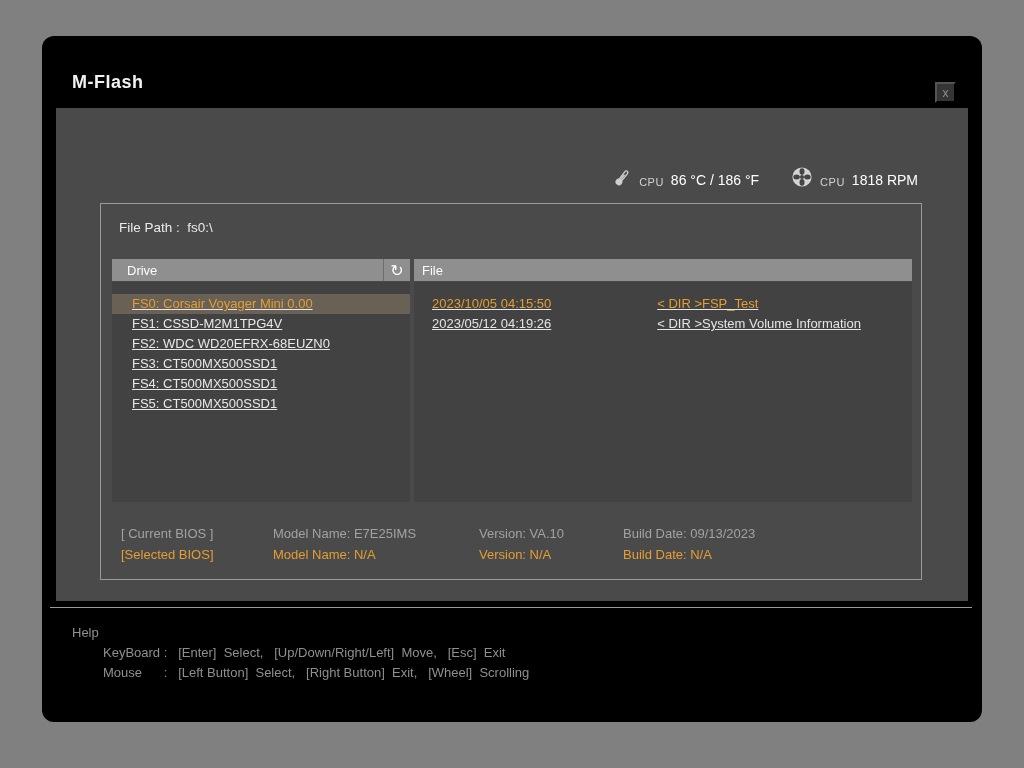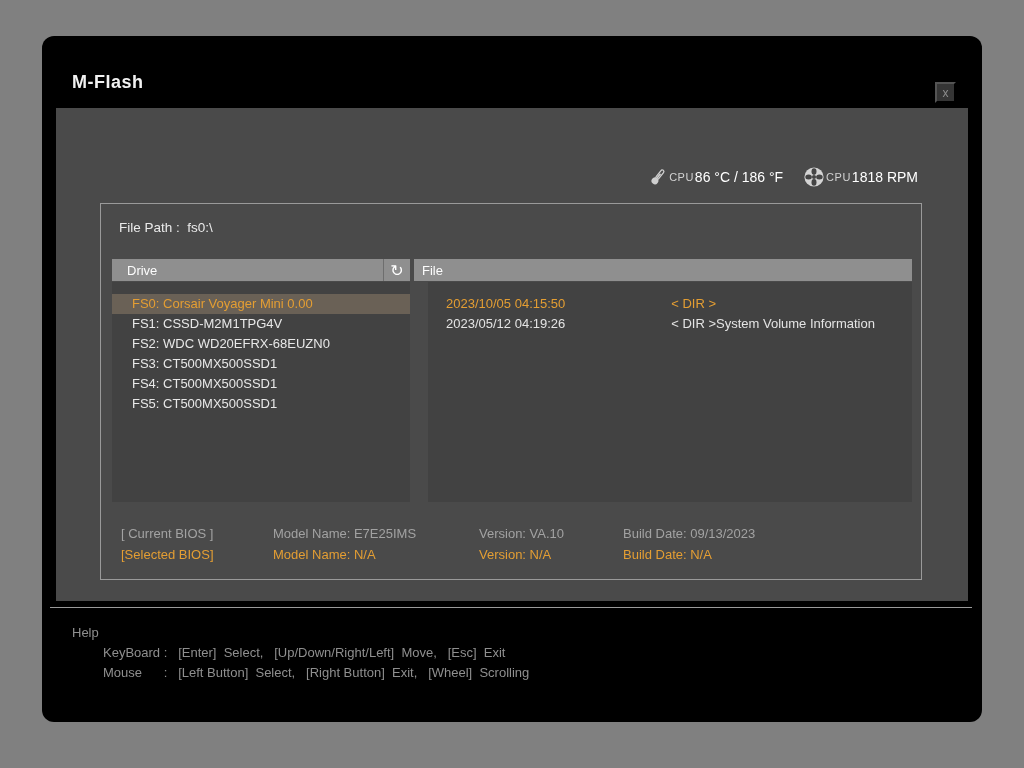--- a/index.html
+++ b/index.html
@@ -24,21 +24,21 @@
     background:#353535; color:#8d8d8d; font-size:12px;
     display:flex; align-items:center; justify-content:center; cursor:pointer;
   }
   .panel {
     position:absolute; left:14px; top:72px; width:912px; height:493px;
     background:#4a4a4a;
   }
   
   .status {
     position:absolute; top:58px; right:50px;
-    display:flex; align-items:center; gap:1px;
+    display:flex; align-items:flex-end; gap:7px;
   }
   .status .gap { width:18px; }
   .status .lbl { font-size:11px; color:#d2d2d2; letter-spacing:.5px; }
   .status .val { font-size:14px; color:#ffffff; }
   
   .browser {
     position:absolute; left:44px; top:95px; width:822px; height:377px;
     background:#4a4a4a; border:1px solid #9a9a9a; border-radius:0;
   }
   .file-path { position:absolute; left:18px; top:16px; font-size:13.5px; color:#eaeaea; white-space:pre; }
@@ -53,21 +53,21 @@
   .drive-head { width:298px; }
   .drive-head .head-label { flex:1; padding-left:15px; }
   .file-head { flex:1; padding-left:8px; }
   .refresh-btn {
     width:27px; height:100%; border-left:1px solid #6e6e6e;
     display:flex; align-items:center; justify-content:center;
     color:#ffffff; font-size:16px; cursor:pointer;
   }
   .lists {
     position:absolute; left:11px; top:78px; right:9px; bottom:77px;
-    display:flex; gap:18px;
+    display:flex; gap:4px;text-decoration:underline;
   }
   .drive-list { width:298px; background:#424242; padding-top:12px; }
   .file-list { flex:1; background:#424242; padding-top:12px; }
   .drive-row {
     height:20px; line-height:20px; padding-left:20px;
     font-size:13px; color:#e8e8e8; white-space:nowrap; cursor:pointer;
   }
   .drive-row.selected { background:#6a6156; color:#e49e33; }
   .file-row {
     height:20px; line-height:20px; padding-left:18px;
@@ -152,20 +152,21 @@
           <div class="drive-row">FS1: CSSD-M2M1TPG4V</div>
           <div class="drive-row">FS2: WDC WD20EFRX-68EUZN0</div>
           <div class="drive-row">FS3: CT500MX500SSD1</div>
           <div class="drive-row">FS4: CT500MX500SSD1</div>
           <div class="drive-row">FS5: CT500MX500SSD1</div>
         </div>
         <div class="file-list">
           <div class="file-row accent">
             <span class="f-date">2023/10/05 04:15:50</span>
             <span class="f-type">&lt; DIR &gt;</span>
+            <span class="f-name">FSP_Test</span>
           </div>
           <div class="file-row">
             <span class="f-date">2023/05/12 04:19:26</span>
             <span class="f-type">&lt; DIR &gt;</span>
             <span class="f-name">System Volume Information</span>
           </div>
         </div>
       </div>
 
       <div class="bios-info">

